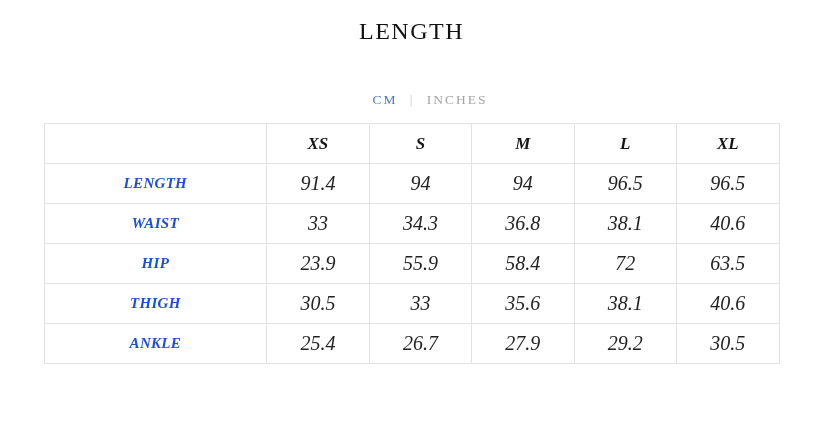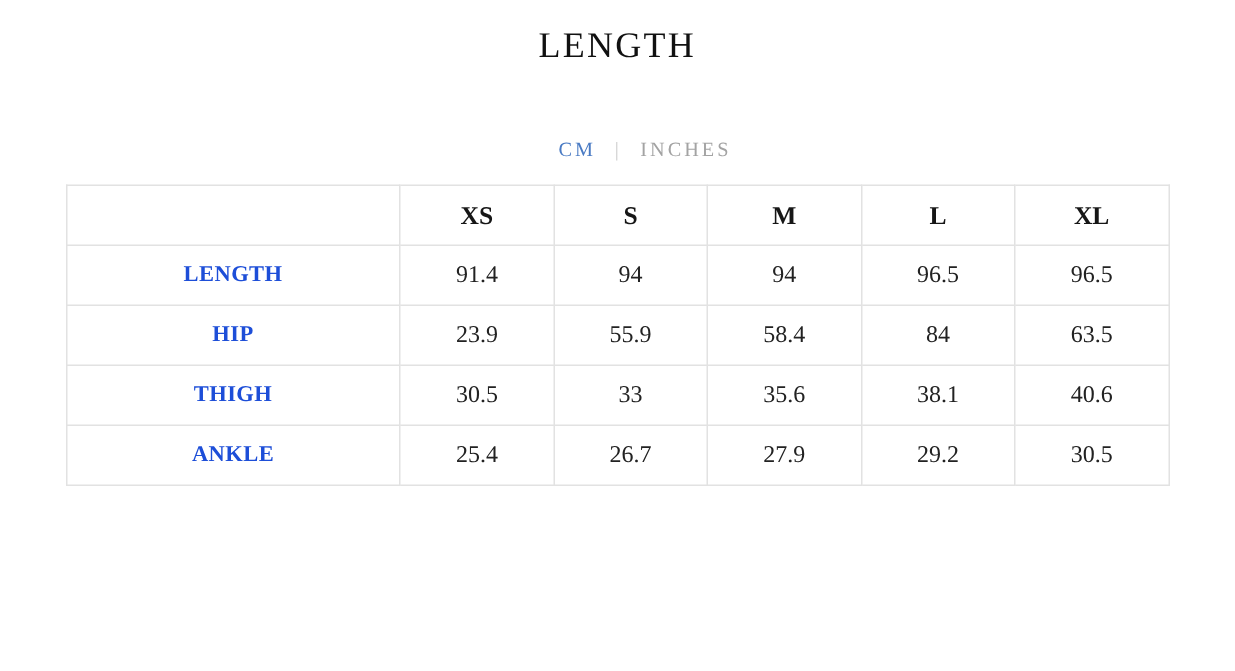--- a/index.html
+++ b/index.html
@@ -31,20 +31,21 @@
     text-decoration: none;
   }
   .unit-cm { color: #4a7bc4; }
   .unit-sep { color: #cccccc; margin: 0 7px; }
   .unit-inches { color: #a3a3a3; }
   table.size-table {
     width: 736px;
     margin: 15px auto 0 auto;
     border-collapse: collapse;
     table-layout: fixed;
+    font-style: italic;
   }
   .size-table th, .size-table td {
     border: 1px solid #e2e2e2;
     height: 40px;
     text-align: center;
     vertical-align: middle;
     background: #ffffff;
   }
   .size-table col.label-col { width: 30.3%; }
   .size-table col.size-col  { width: 13.94%; }
@@ -53,21 +54,21 @@
     font-size: 17px;
     color: #161616;
   }
   .size-table th.row-label {
     font-weight: bold;
     font-size: 15px;
     letter-spacing: 0.3px;
     color: #1d4ed8;
   }
   .size-table td {
-    font-size: 16px;
+    font-size: 20px;
     font-weight: normal;
     color: #222222;
   }
 </style>
 </head>
 <body>
 
 <h1 class="page-title">LENGTH</h1>
 
 <div class="unit-toggle">
@@ -98,25 +99,33 @@
   <tbody>
     <tr>
       <th class="row-label">LENGTH</th>
       <td>91.4</td>
       <td>94</td>
       <td>94</td>
       <td>96.5</td>
       <td>96.5</td>
     </tr>
     <tr>
+      <th class="row-label">WAIST</th>
+      <td>33</td>
+      <td>34.3</td>
+      <td>36.8</td>
+      <td>38.1</td>
+      <td>40.6</td>
+    </tr>
+    <tr>
       <th class="row-label">HIP</th>
       <td>23.9</td>
       <td>55.9</td>
       <td>58.4</td>
-      <td>84</td>
+      <td>72</td>
       <td>63.5</td>
     </tr>
     <tr>
       <th class="row-label">THIGH</th>
       <td>30.5</td>
       <td>33</td>
       <td>35.6</td>
       <td>38.1</td>
       <td>40.6</td>
     </tr>

